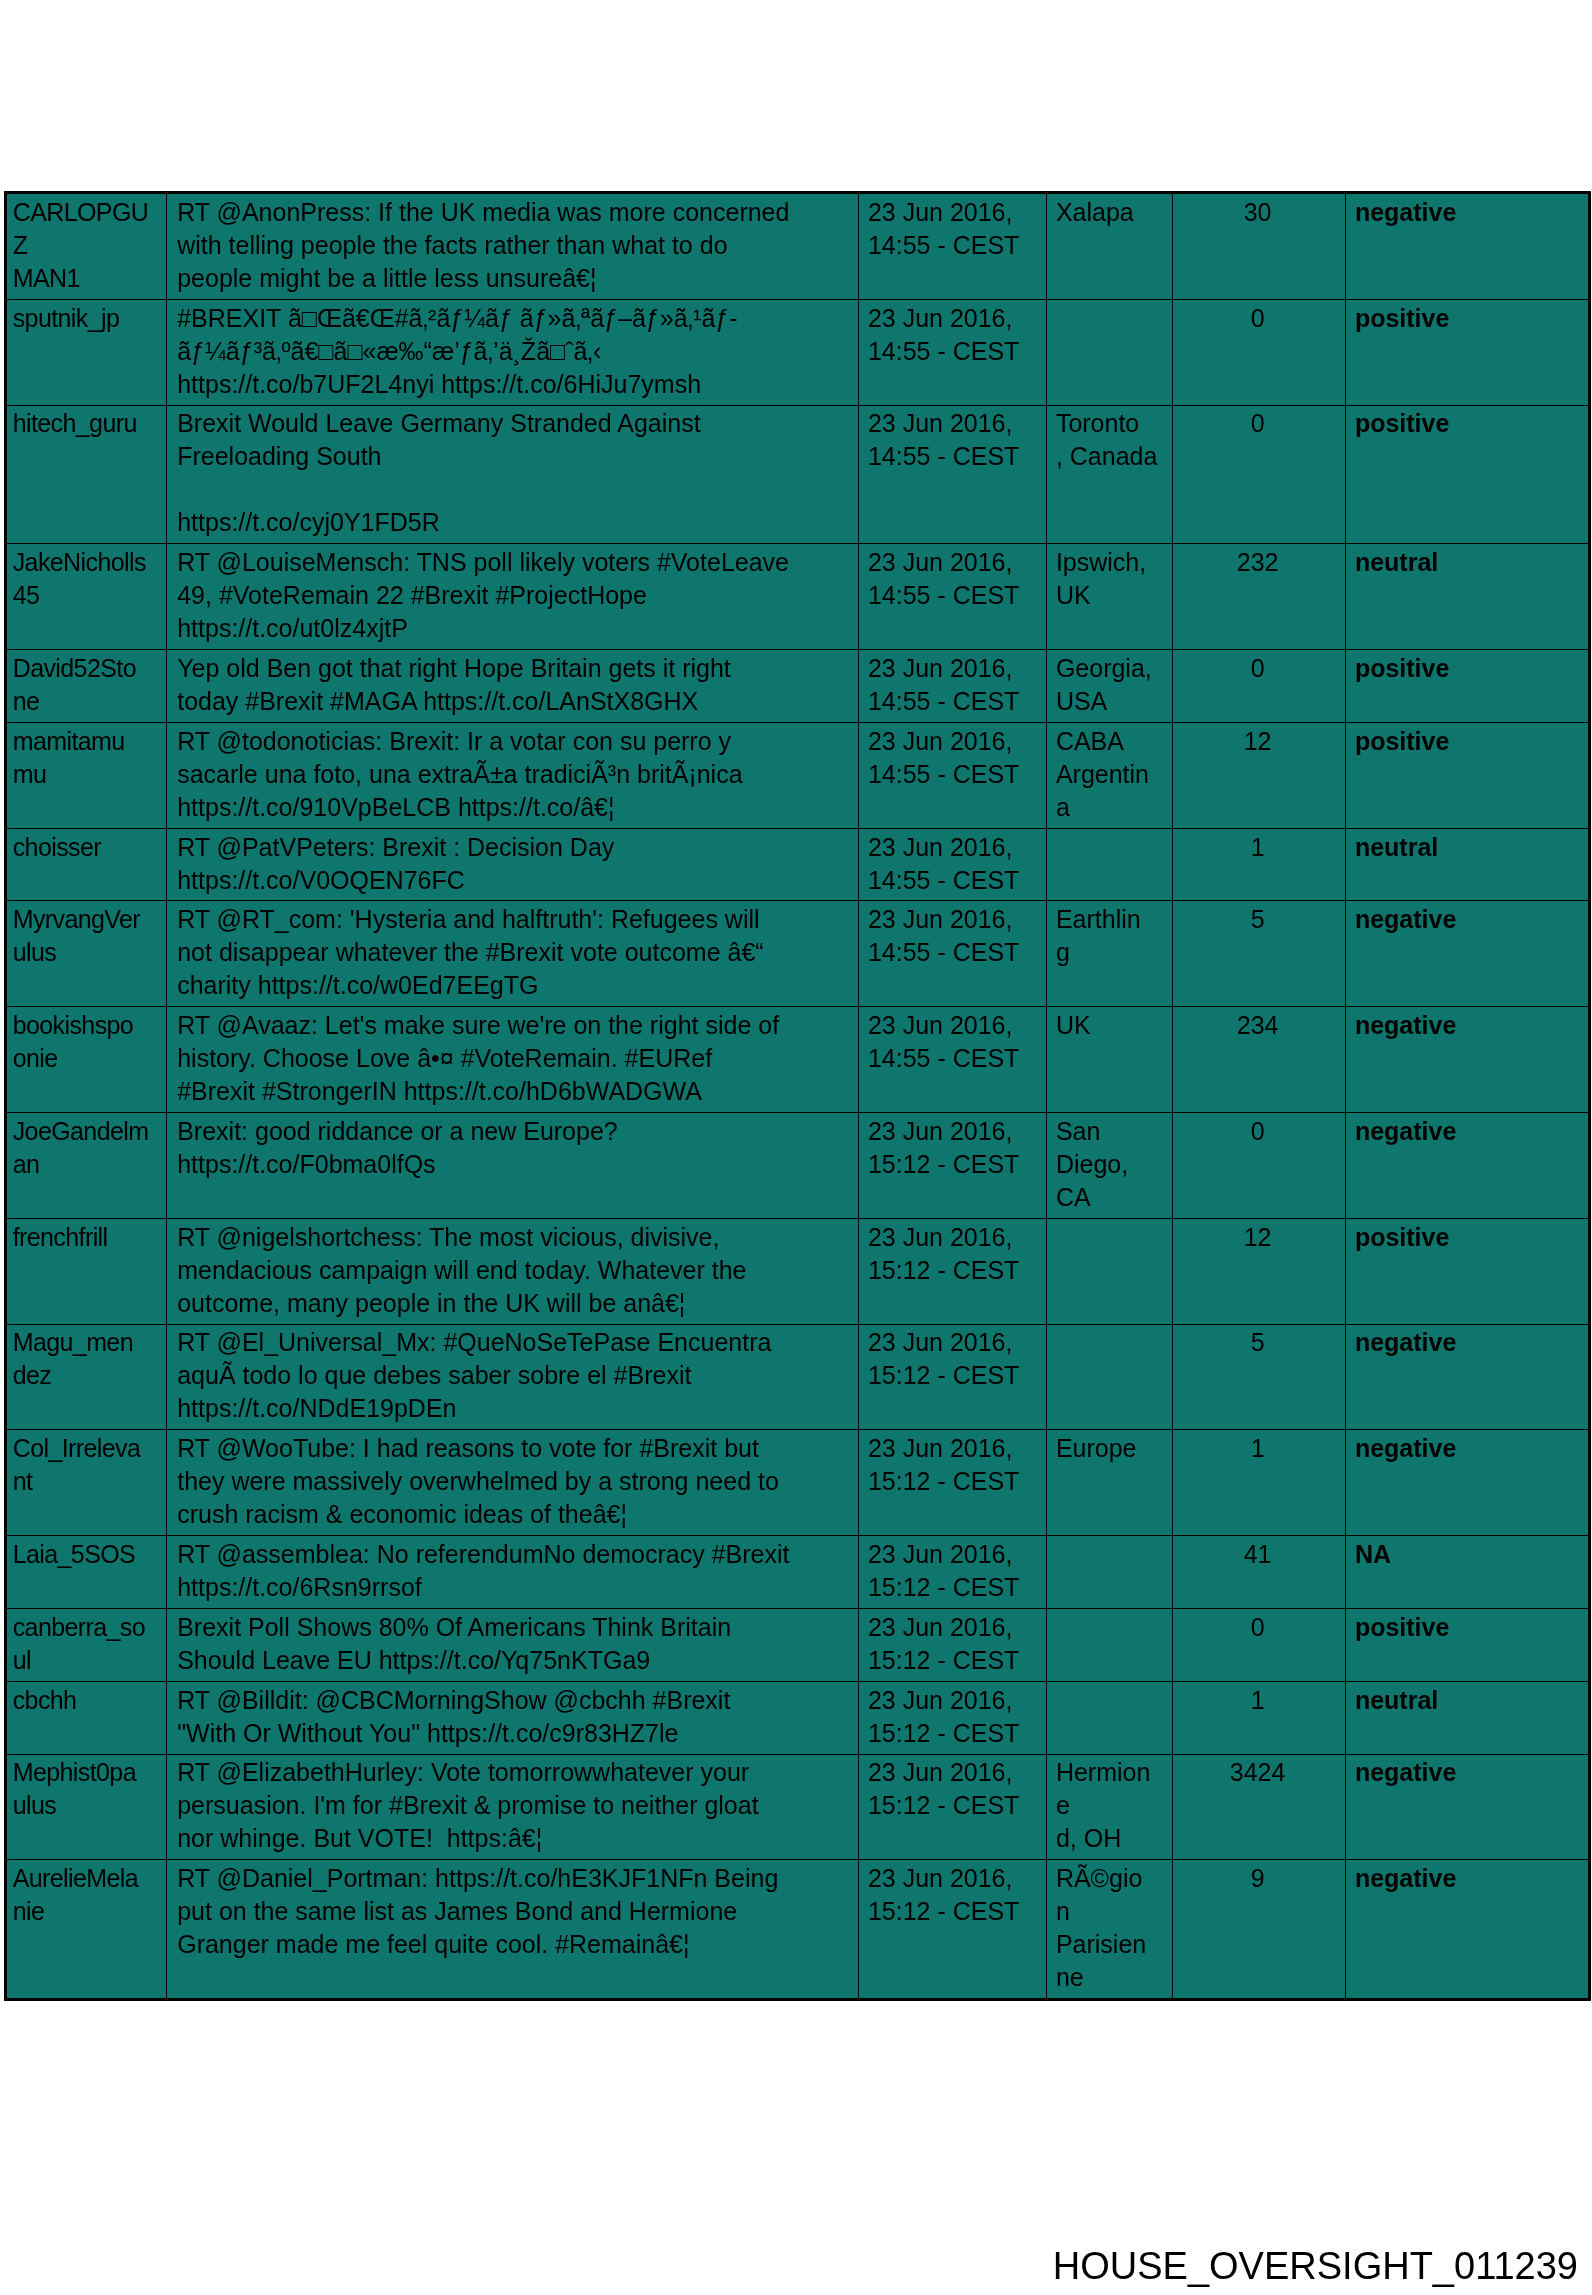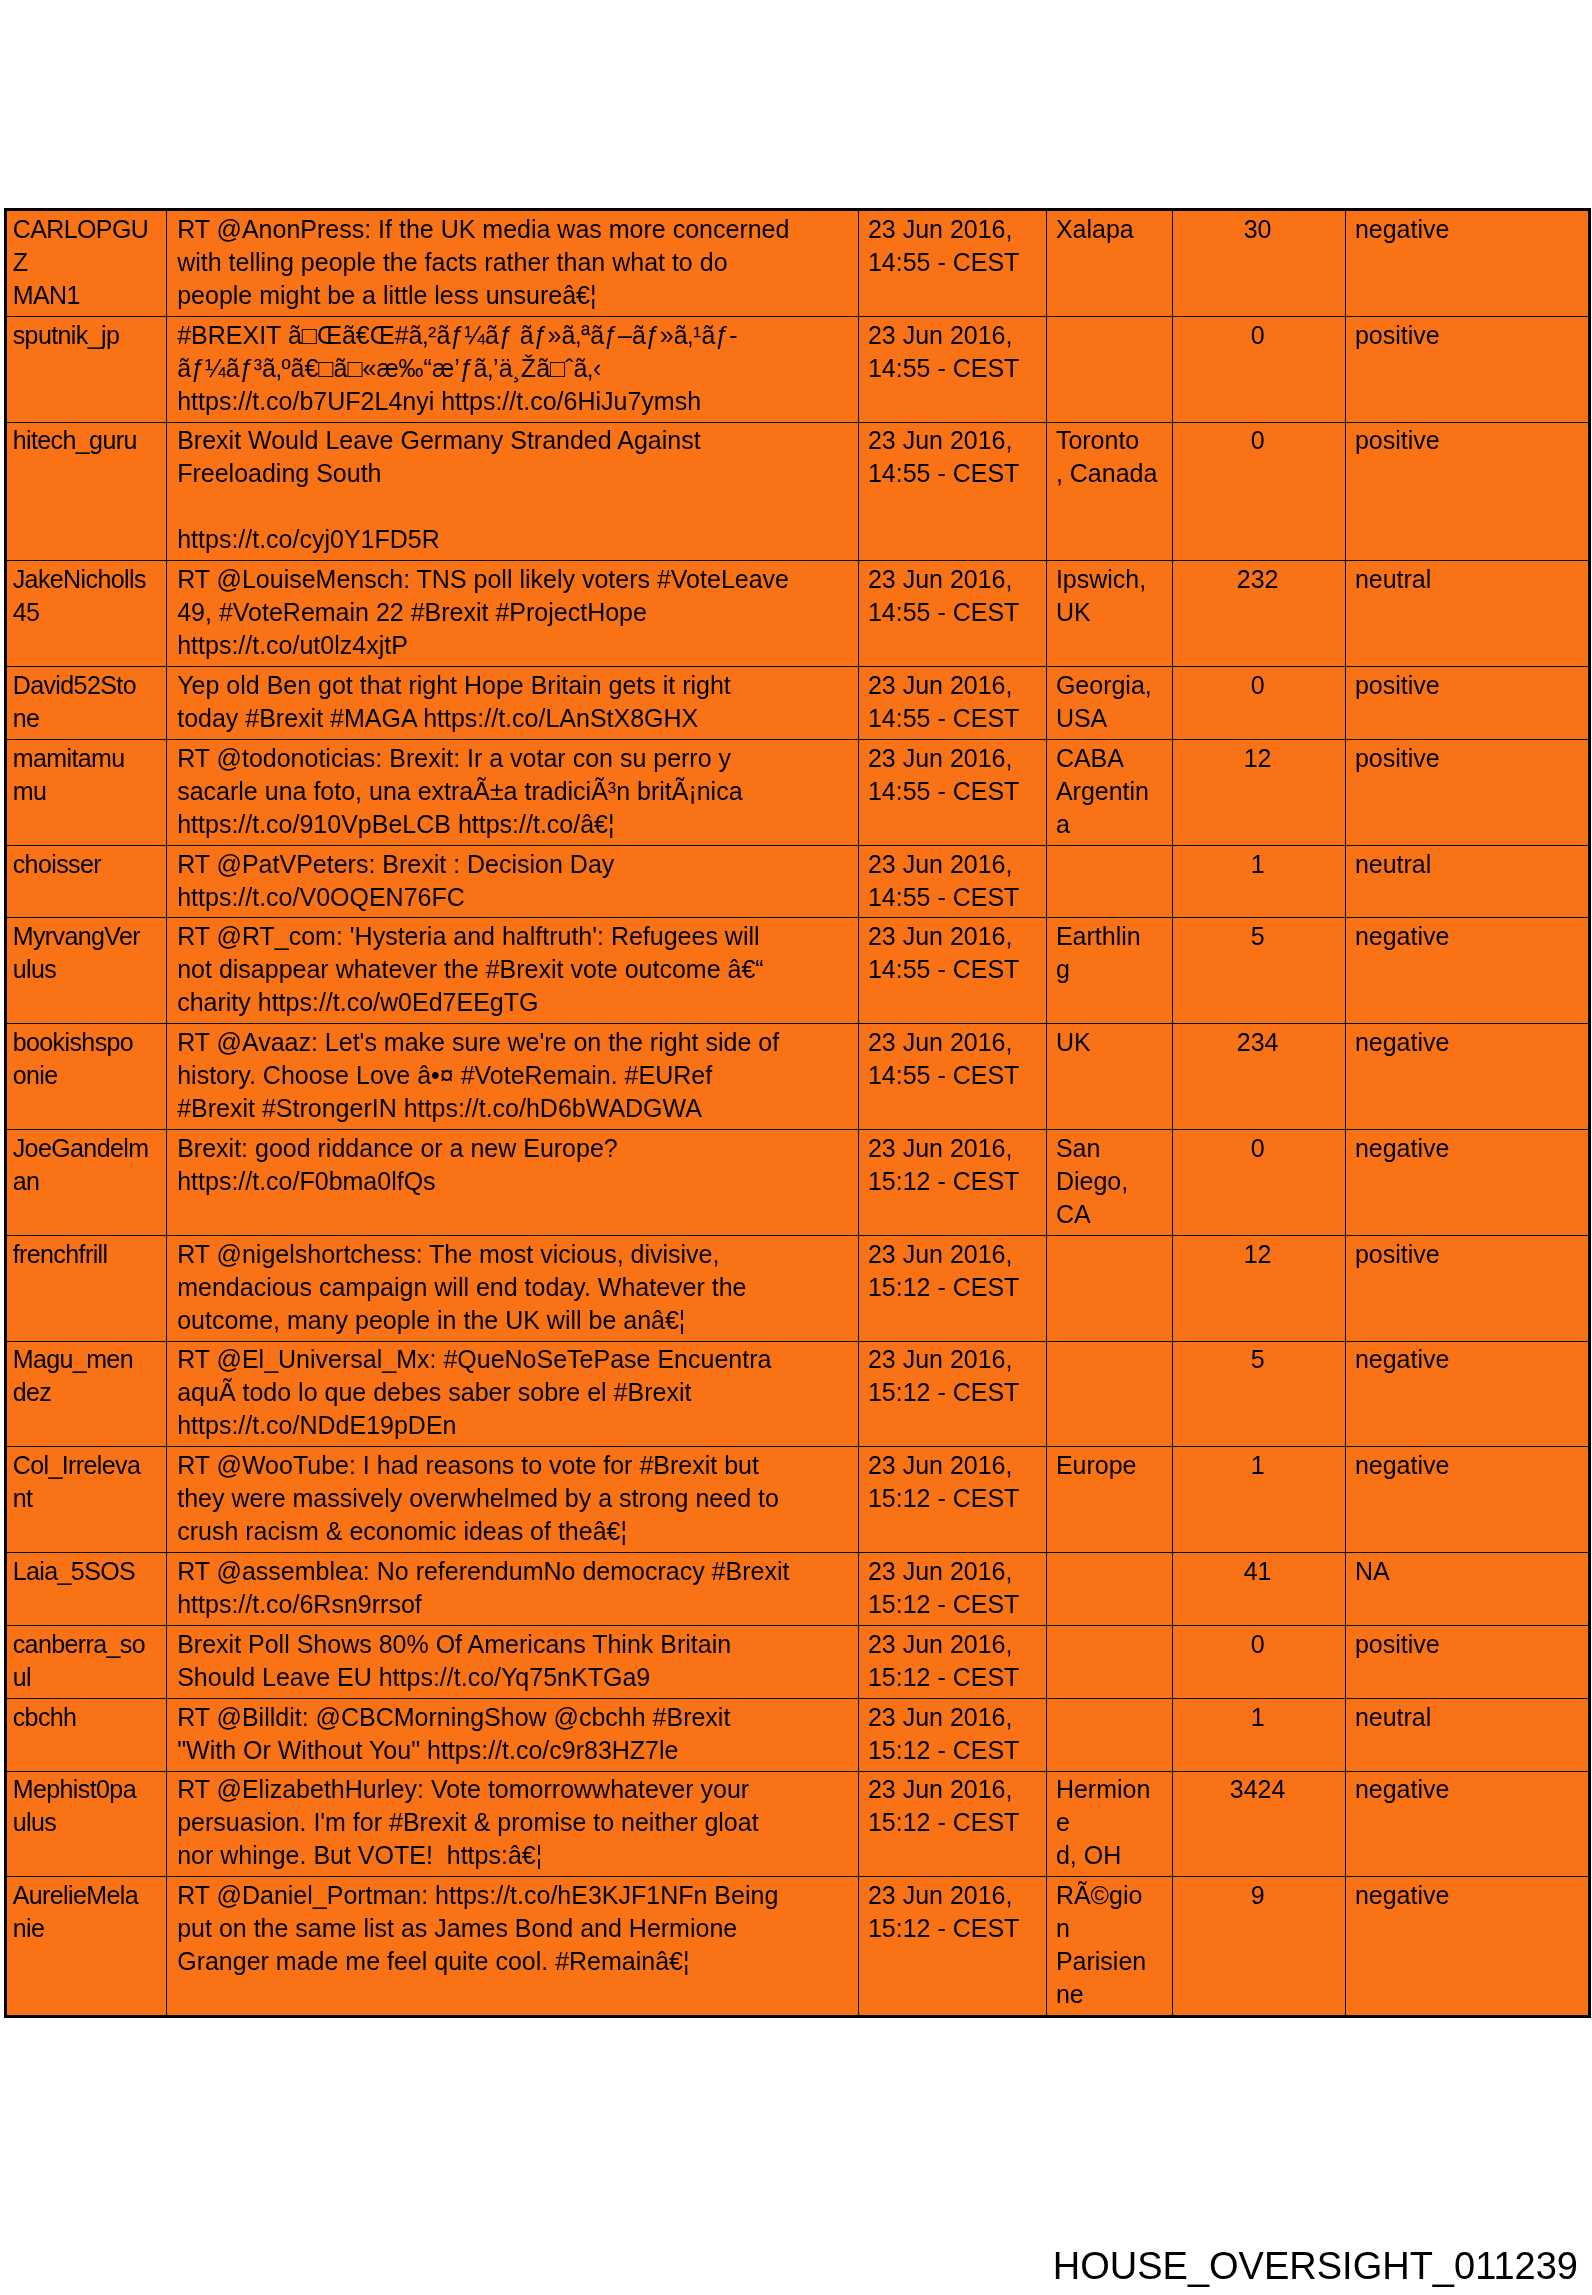--- a/index.html
+++ b/index.html
@@ -6,25 +6,25 @@
   body{
     width:1592px;height:2295px;
     background:#ffffff;
     font-family:"Liberation Sans", sans-serif;
     color:#000000;
     position:relative;
     overflow:hidden;
   }
   .doc-table{
     position:absolute;
-    left:3.9px;top:208px;
+    left:3.9px;top:191px;
     display:grid;
     grid-template-columns:160px 692px 188px 126px 173px 242px;
     border:3.2px solid #000;
-    background:#f97316;
+    background:#0f766e;
   }
   .trow{display:contents;}
   .cell{
     box-sizing:border-box;
     border-right:1.9px solid #000;
     border-bottom:1.9px solid #000;
     font-size:25px;
     line-height:33px;
     padding:1.9px 9px 3.9px 9px;
     white-space:pre-wrap;
@@ -33,21 +33,21 @@
   }
   .cell.user{
     padding-left:5.8px;padding-right:5.1px;
     letter-spacing:-0.6px;
   }
   .cell.tweet{padding-left:10.3px;padding-right:12px;}
   .cell.count{
     text-align:center;
     padding-right:11.6px;
   }
-  .cell.sentiment{border-right:none;}
+  .cell.sentiment{border-right:none;font-weight:bold;}
   .trow:last-child .cell{border-bottom:none;}
   .doc-id{
     position:absolute;
     top:2250px;
     right:14px;
     font-size:38px;
     line-height:33px;
     color:#000;
     letter-spacing:0;
   }

